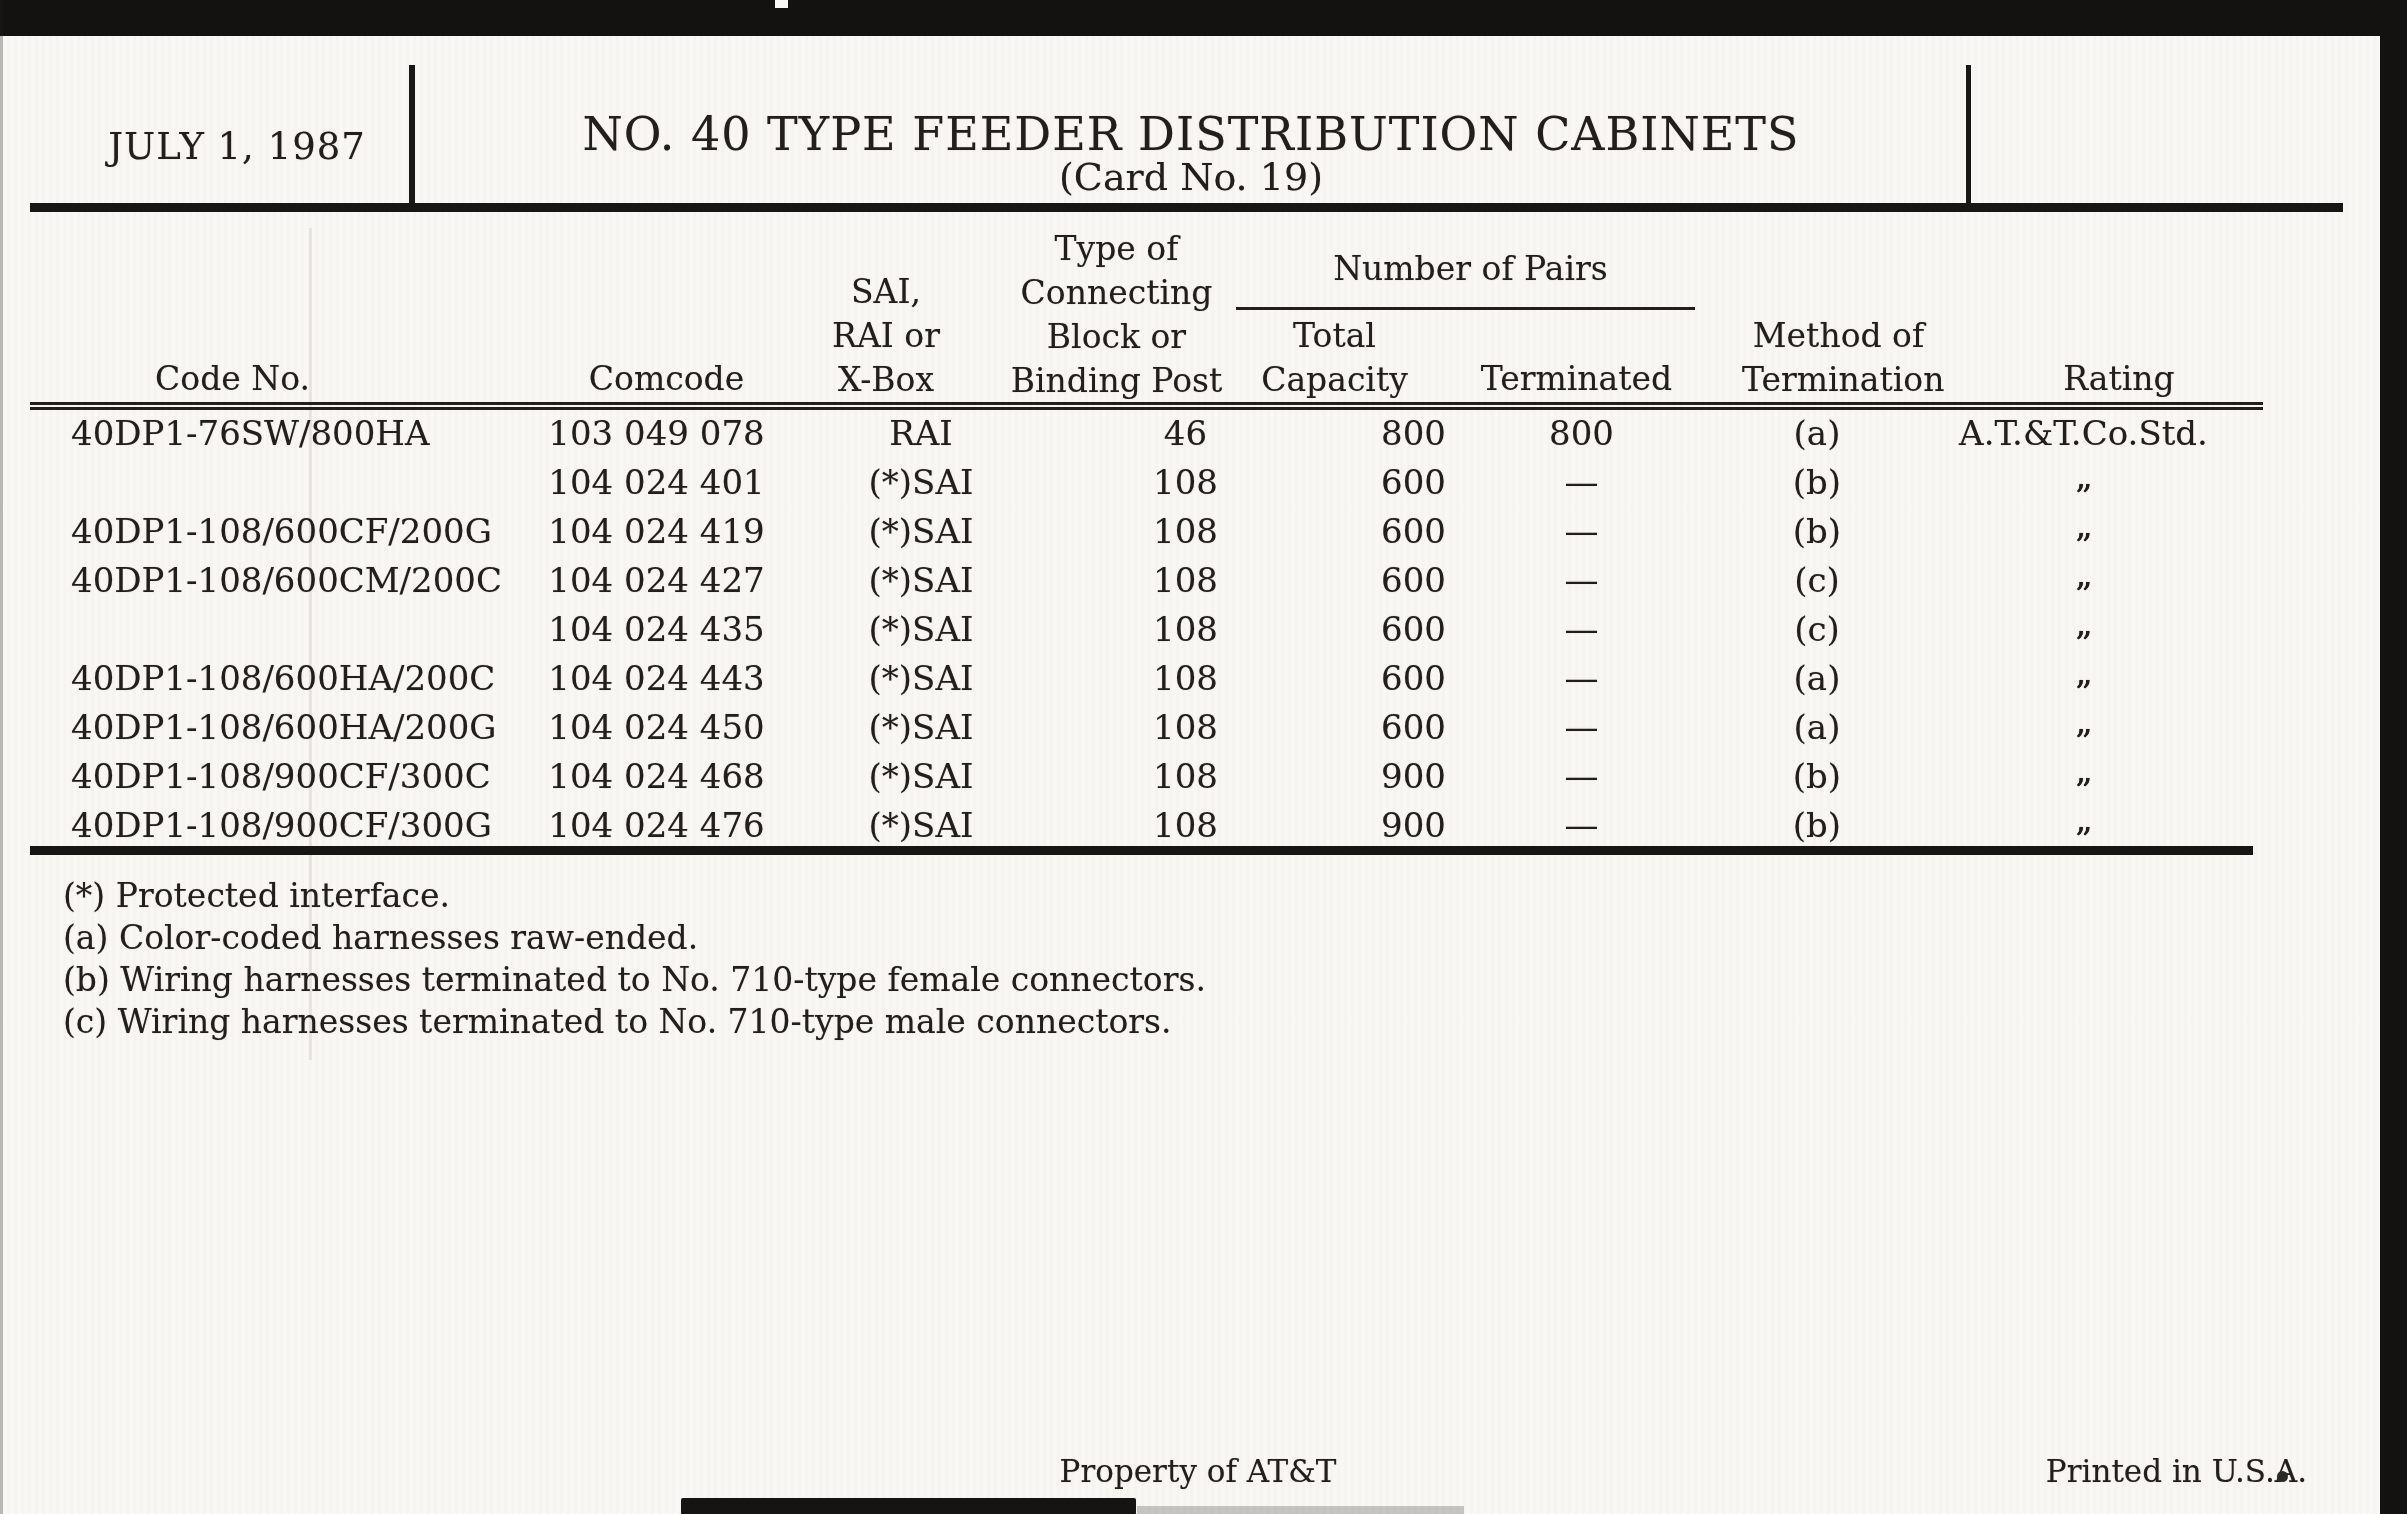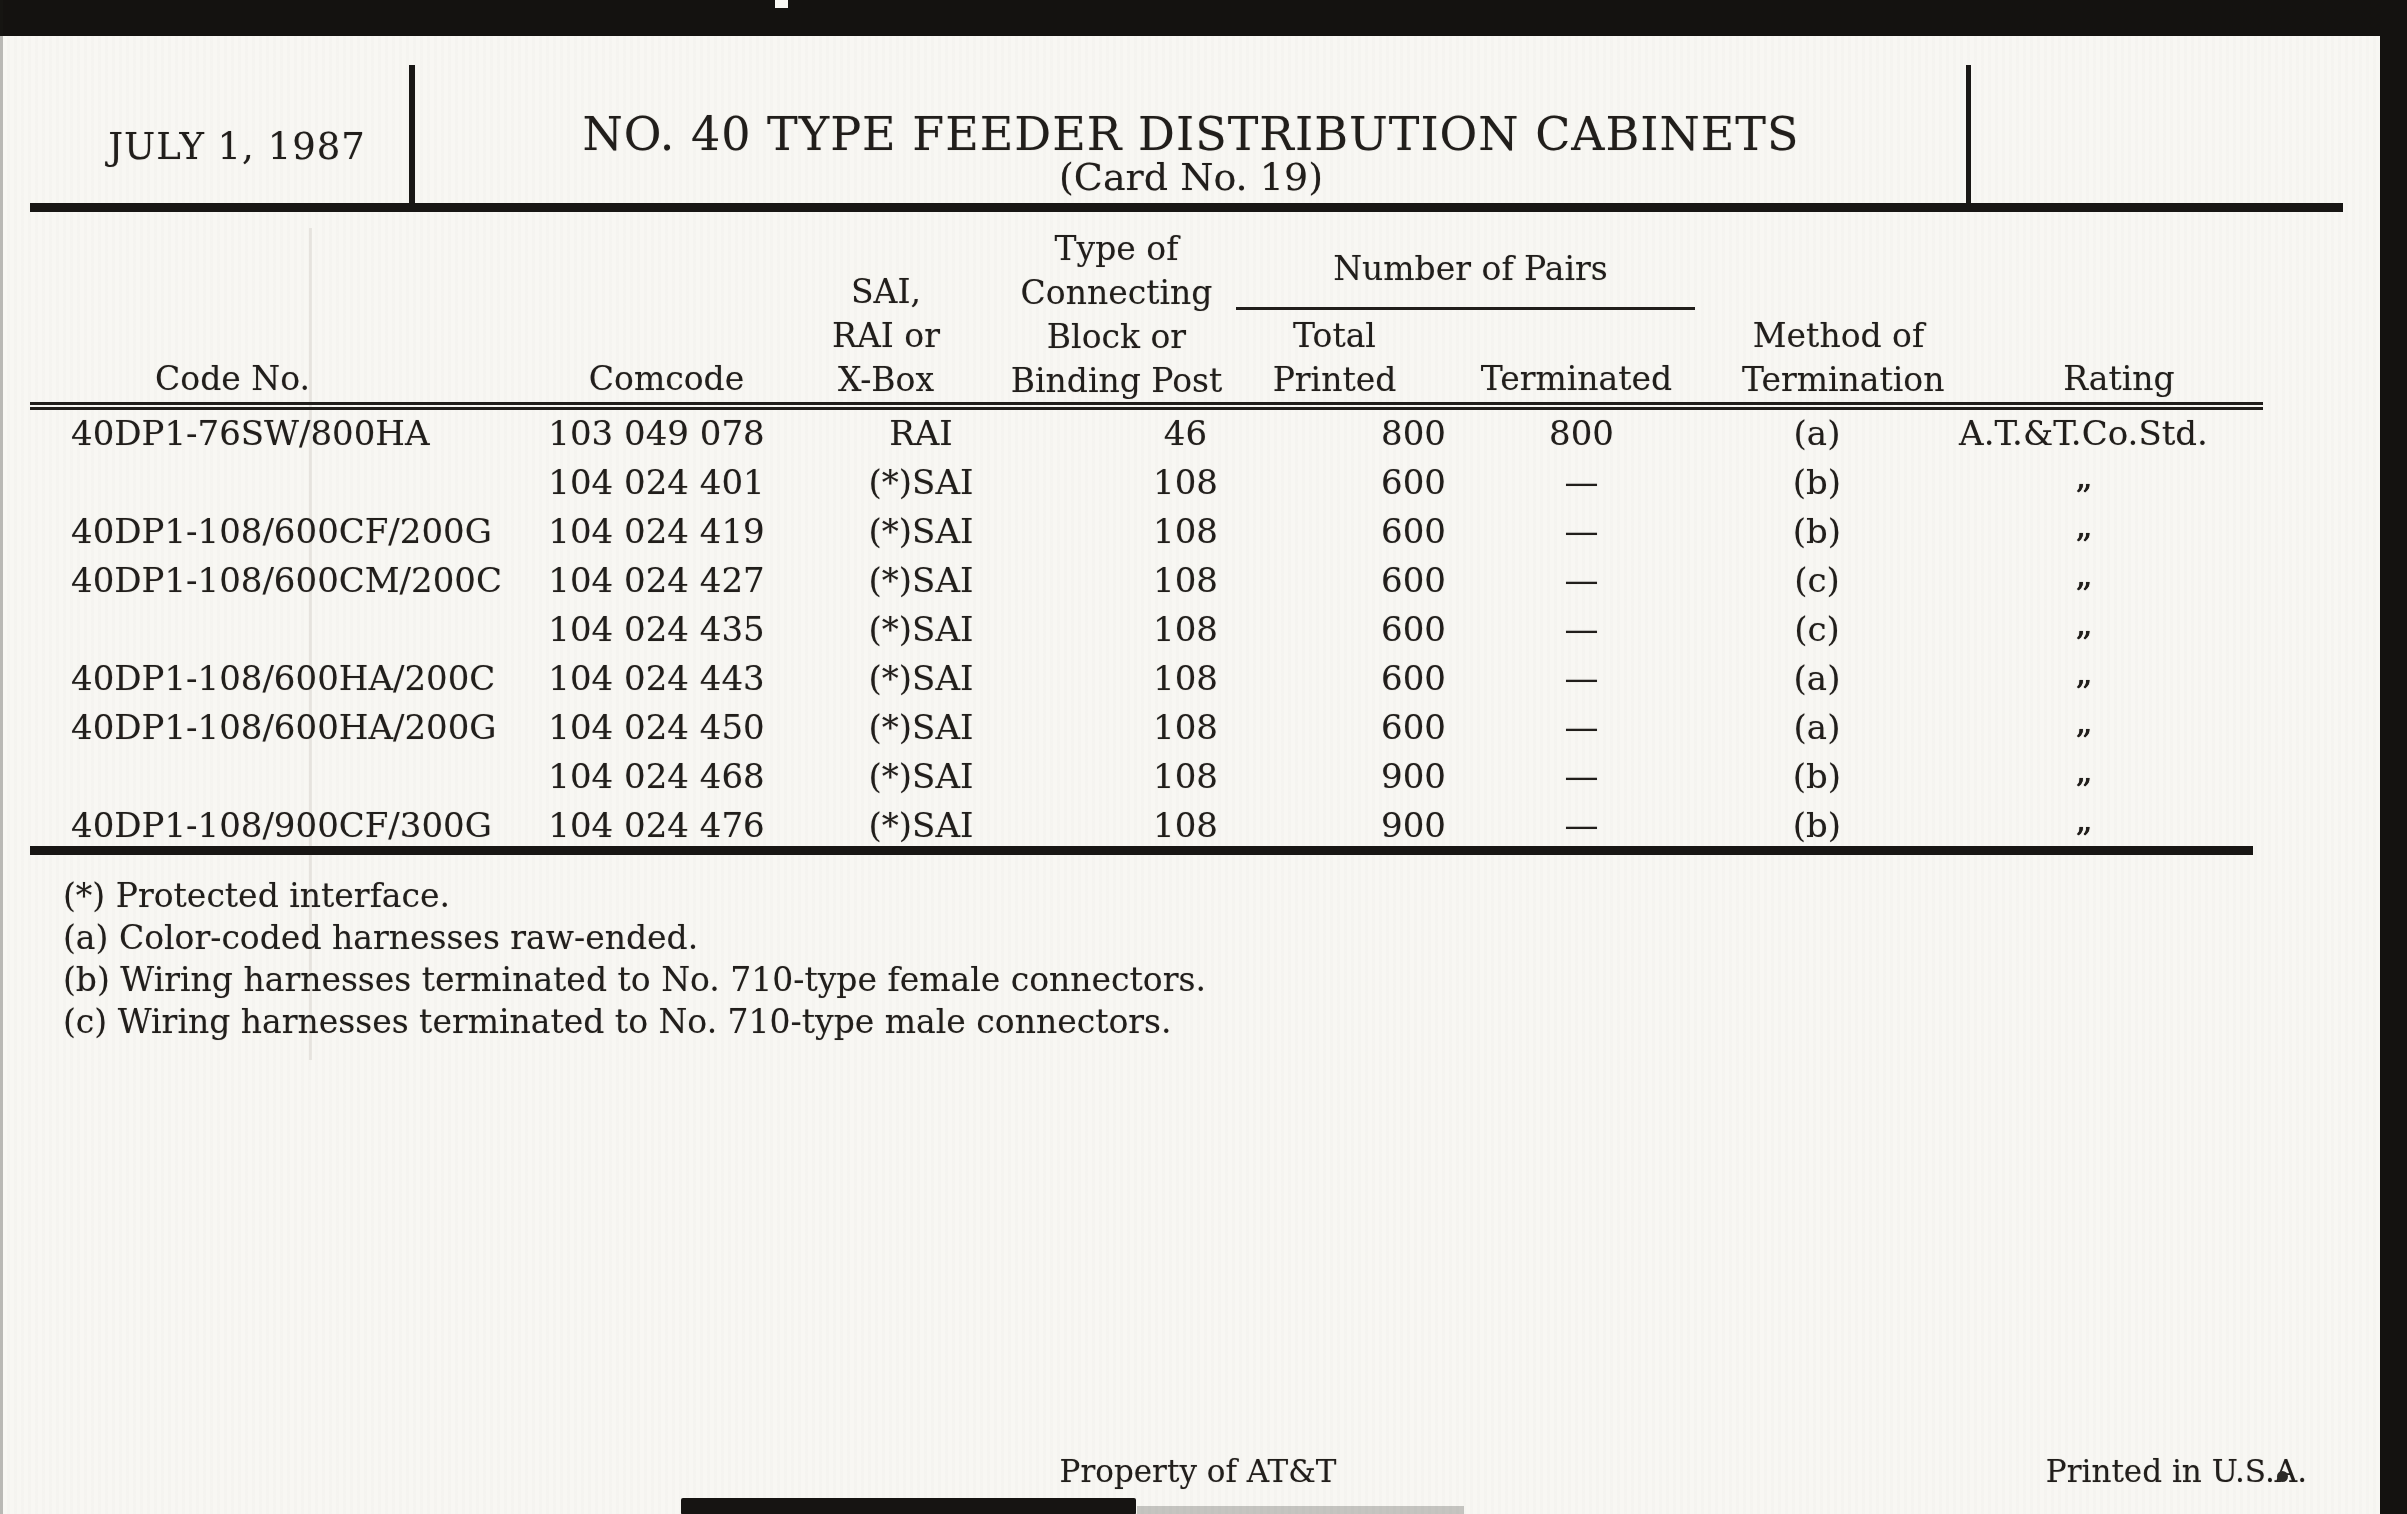--- a/index.html
+++ b/index.html
@@ -108,21 +108,21 @@
   <div class="th th-block txt">
     <div>Type of</div>
     <div>Connecting</div>
     <div>Block or</div>
     <div>Binding Post</div>
   </div>
   <div class="th th-pairs txt">Number of Pairs</div>
   <div class="pairs-underline"></div>
   <div class="th th-total txt">
     <div>Total</div>
-    <div>Printed</div>
+    <div>Capacity</div>
   </div>
   <div class="th th-terminated txt">Terminated</div>
   <div class="th th-method txt">
     <div>Method of</div>
     <div>Termination</div>
   </div>
   <div class="th th-rating txt">Rating</div>
   <div class="rule-double-a"></div>
   <div class="rule-double-b"></div>
 
@@ -189,20 +189,21 @@
         <span class="c-code txt">40DP1-108/600HA/200G</span>
         <span class="c-comcode txt">104 024 450</span>
         <span class="c-sai txt">(*)SAI</span>
         <span class="c-block txt">108</span>
         <span class="c-capacity txt">600</span>
         <span class="c-terminated txt">—</span>
         <span class="c-method txt">(a)</span>
         <span class="c-rating ditto txt"><i>”</i><i>”</i></span>
       </div>
       <div class="trow">
+        <span class="c-code txt">40DP1-108/900CF/300C</span>
         <span class="c-comcode txt">104 024 468</span>
         <span class="c-sai txt">(*)SAI</span>
         <span class="c-block txt">108</span>
         <span class="c-capacity txt">900</span>
         <span class="c-terminated txt">—</span>
         <span class="c-method txt">(b)</span>
         <span class="c-rating ditto txt"><i>”</i><i>”</i></span>
       </div>
       <div class="trow">
         <span class="c-code txt">40DP1-108/900CF/300G</span>

